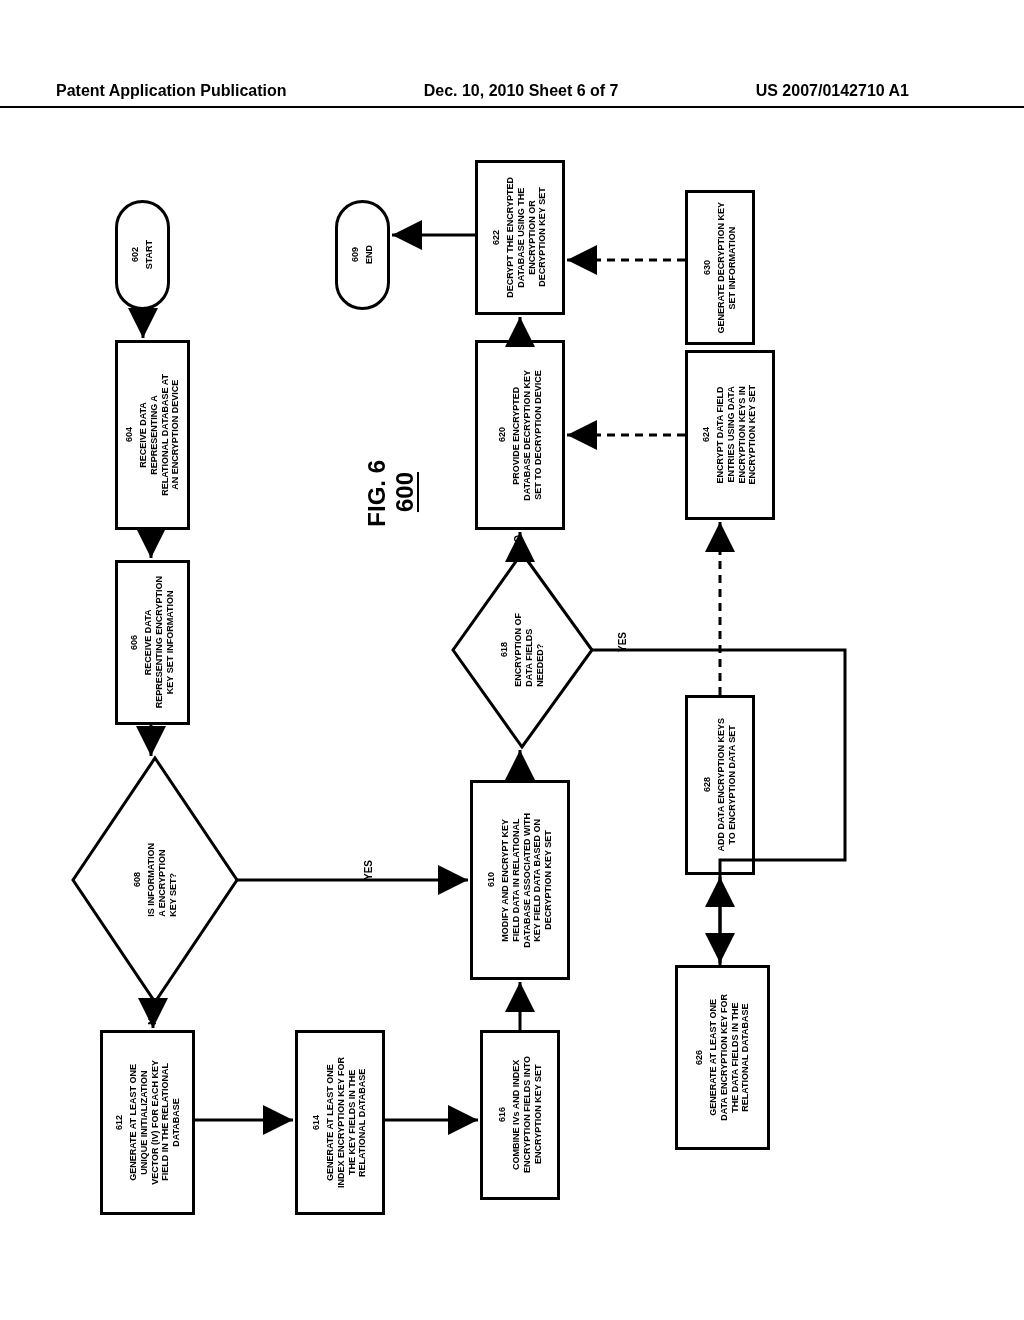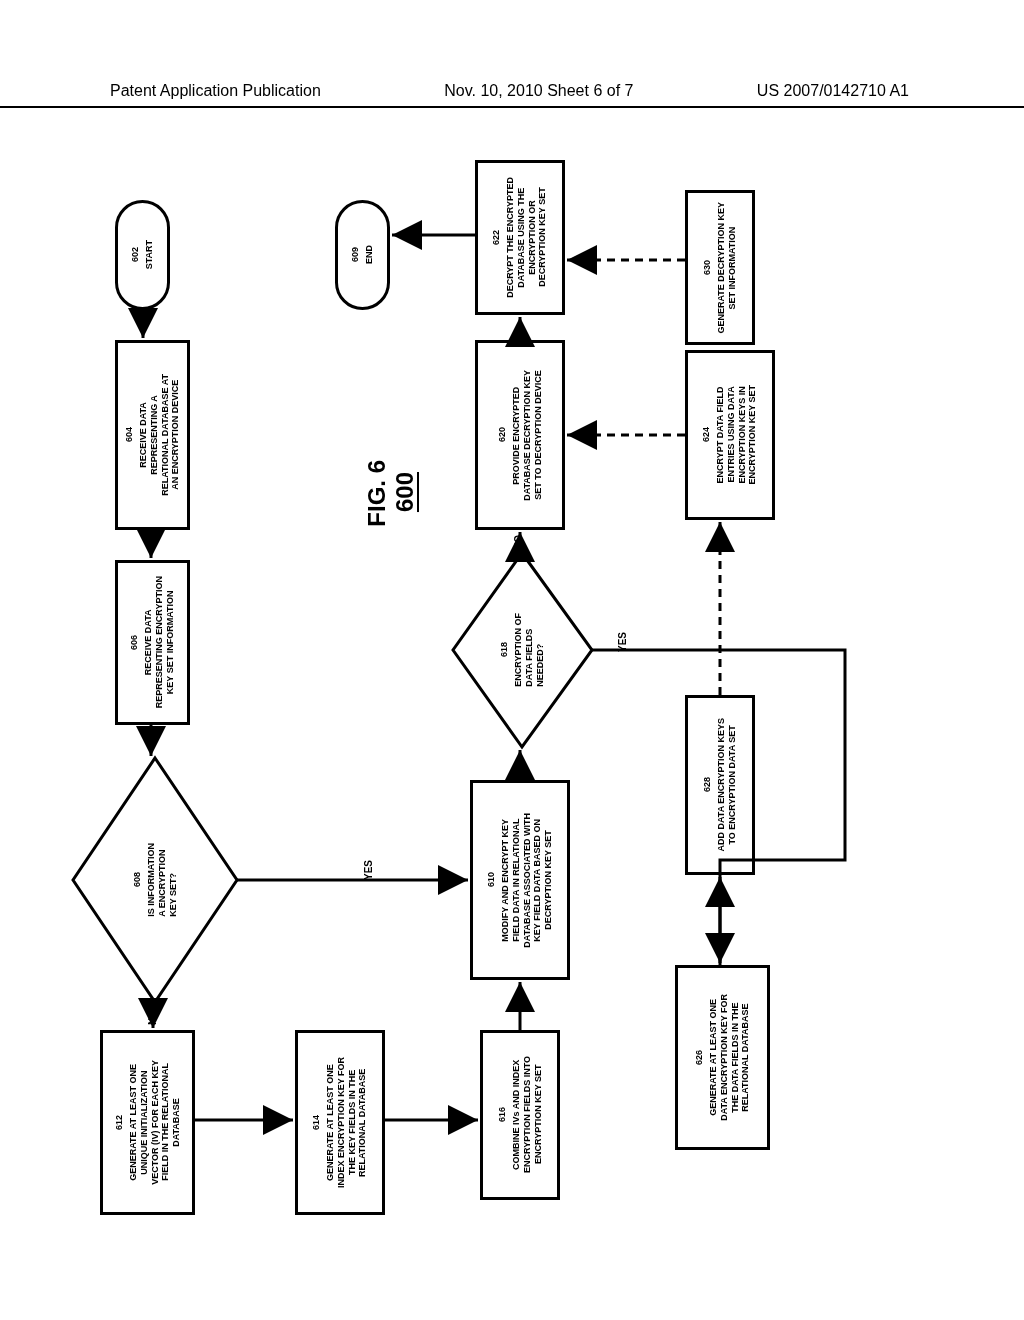--- a/index.html
+++ b/index.html
@@ -15,26 +15,26 @@
     position: relative;
     background: #fff;
   }
   .header {
     position: absolute;
     top: 82px;
     left: 0;
     width: 100%;
     border-bottom: 2px solid #000;
     padding-bottom: 6px;
-    font-weight: normal;
+    font-weight: bold;
     font-size: 16px;
     display: flex;
     justify-content: space-between;
     box-sizing: border-box;
-    padding-left: 110px;
+    padding-left: 56px;
     padding-right: 115px;
     align-items: center;
   }
   .diagram {
     position: absolute;
     left: 115px;
     top: 160px;
     width: 770px;
     height: 1000px;
   }
@@ -108,21 +108,21 @@
     pointer-events: none;
   }
 </style>
 </head>
 <body>
 
 <div class="page">
 
   <div class="header">
     <span>Patent Application Publication</span>
-    <span>Nov. 10, 2010  Sheet 6 of 7</span>
+    <span>Dec. 10, 2010  Sheet 6 of 7</span>
     <span>US 2007/0142710 A1</span>
   </div>
 
   <div class="diagram">
 
     <div class="figlabel fig-title" style="left:248px; top:300px;">FIG. 6</div>
     <div class="figlabel fig-num" style="left:276px; top:312px;">600</div>
 
     <div class="node terminator" style="left:0; top:40px; width:55px; height:110px;">
       <div class="box-row">

